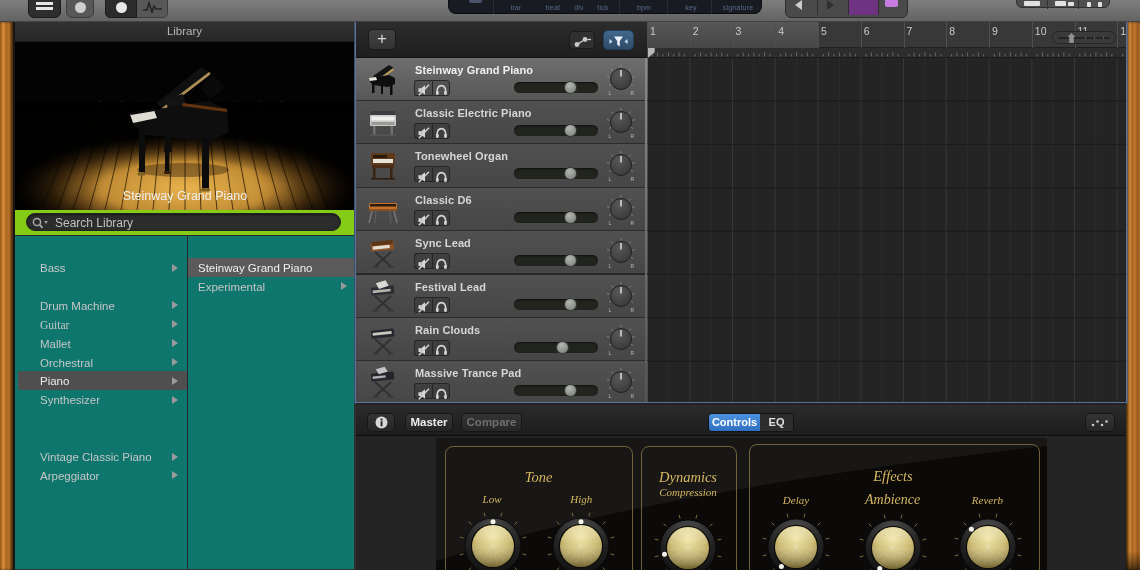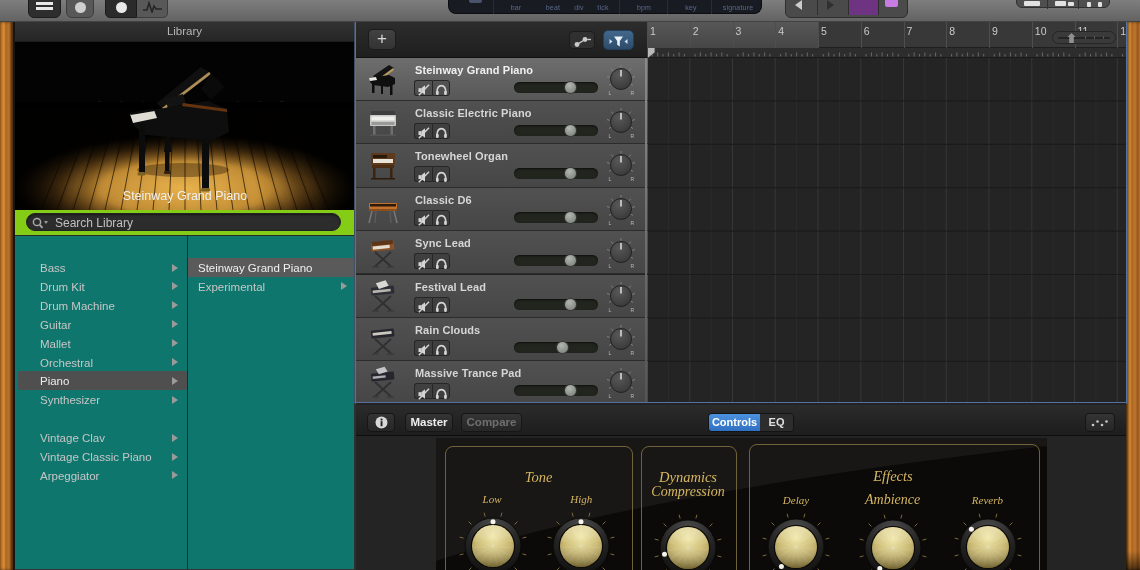--- a/index.html
+++ b/index.html
@@ -192,28 +192,26 @@
         <svg width="17" height="12" viewBox="0 0 17 12" style="position:absolute;left:5px;top:3px">
           <circle cx="5" cy="5" r="3.6" fill="none" stroke="#a9a9a9" stroke-width="1.5"></circle>
           <line x1="7.8" y1="7.8" x2="10.5" y2="10.8" stroke="#a9a9a9" stroke-width="1.8"></line>
           <path d="M12 4 L16 4 L14 7 Z" fill="#9a9a9a"></path>
         </svg>
         <span>Search Library</span>
       </div>
     </div>
 <div class="list">
       <div class="lrow" style="top:22.0px;"><span style="color:#c6c6c6">Bass</span><i class="arr"></i></div>
-      <div class="lrow" style="top:40.9px;"><span style="color:#c6c6c6">Drum Kit</span><i class="arr"></i></div>
       <div class="lrow" style="top:59.8px;"><span style="color:#c6c6c6">Drum Machine</span><i class="arr"></i></div>
-      <div class="lrow" style="top:78.7px;"><span style="color:#c6c6c6">Guitar</span><i class="arr"></i></div>
+      <div class="lrow" style="top:78.7px;font-family:Liberation Serif, serif;"><span style="color:#c6c6c6">Guitar</span><i class="arr"></i></div>
       <div class="lrow" style="top:97.6px;"><span style="color:#c6c6c6">Mallet</span><i class="arr"></i></div>
       <div class="lrow" style="top:116.5px;"><span style="color:#c6c6c6">Orchestral</span><i class="arr"></i></div>
       <div class="lrow" style="top:135.4px;background:#4f4f4f;border-radius:2px;"><span style="color:#ececec">Piano</span><i class="arr"></i></div>
       <div class="lrow" style="top:154.3px;"><span style="color:#c6c6c6">Synthesizer</span><i class="arr"></i></div>
-      <div class="lrow" style="top:192.1px;"><span style="color:#c6c6c6">Vintage Clav</span><i class="arr"></i></div>
       <div class="lrow" style="top:211.0px;"><span style="color:#c6c6c6">Vintage Classic Piano</span><i class="arr"></i></div>
       <div class="lrow" style="top:229.9px;"><span style="color:#c6c6c6">Arpeggiator</span><i class="arr"></i></div>
       <div class="lrow r" style="top:22.0px;background:#5a5a5a"><span style="color:#f0f0f0">Steinway Grand Piano</span></div>
 <div class="lrow r" style="top:40.9px"><span style="color:#c6c6c6">Experimental</span><i class="arr" style="right:7px"></i></div>
       <div class="ldiv"></div>
     </div>
 </div>
 <div class="tracks">
 <div class="thead">
  <div class="plusbtn">+</div>
@@ -727,21 +725,21 @@
   <svg class="sheen" width="611" height="133" viewBox="0 0 611 133">
           <path d="M0,0 L611,0 L611,8 Q200,55 0,123 Z" fill="#ffffff" fill-opacity="0.055"></path>
         </svg>
   <div class="gbox" style="left:8.5px;width:188px;top:7.6px"></div>
   <div class="gbox" style="left:204.7px;width:96.3px;top:7.6px"></div>
   <div class="gbox" style="left:312.8px;width:291.2px;top:6.3px"></div>
   <span class="gl" style="left:102.5px;top:38.5px;font-size:14.5px">Tone</span>
         <span class="gl" style="left:56px;top:61px;font-size:11px">Low</span>
         <span class="gl" style="left:145.3px;top:61px;font-size:11px">High</span>
         <span class="gl" style="left:252px;top:38.5px;font-size:14.5px">Dynamics</span>
-        <span class="gl" style="left:252px;top:54px;font-size:14px">Compression</span>
+        <span class="gl" style="left:252px;top:54px;font-size:11px">Compression</span>
         <span class="gl" style="left:457px;top:38px;font-size:14.5px">Effects</span>
         <span class="gl" style="left:360px;top:62px;font-size:11px">Delay</span>
         <span class="gl" style="left:456.6px;top:62px;font-size:14px">Ambience</span>
         <span class="gl" style="left:551.4px;top:62px;font-size:11px">Reverb</span>
   <svg class="knob" style="left:19px;top:70px" width="76" height="76" viewBox="0 0 76 76">
 <g stroke="#7d6c3e" stroke-width="1">
             <line x1="16.4" y1="59.6" x2="13.6" y2="62.4"></line>
             <line x1="8.5" y1="45.9" x2="4.7" y2="46.9"></line>
             <line x1="8.5" y1="30.1" x2="4.7" y2="29.1"></line>
             <line x1="16.4" y1="16.4" x2="13.6" y2="13.6"></line>

